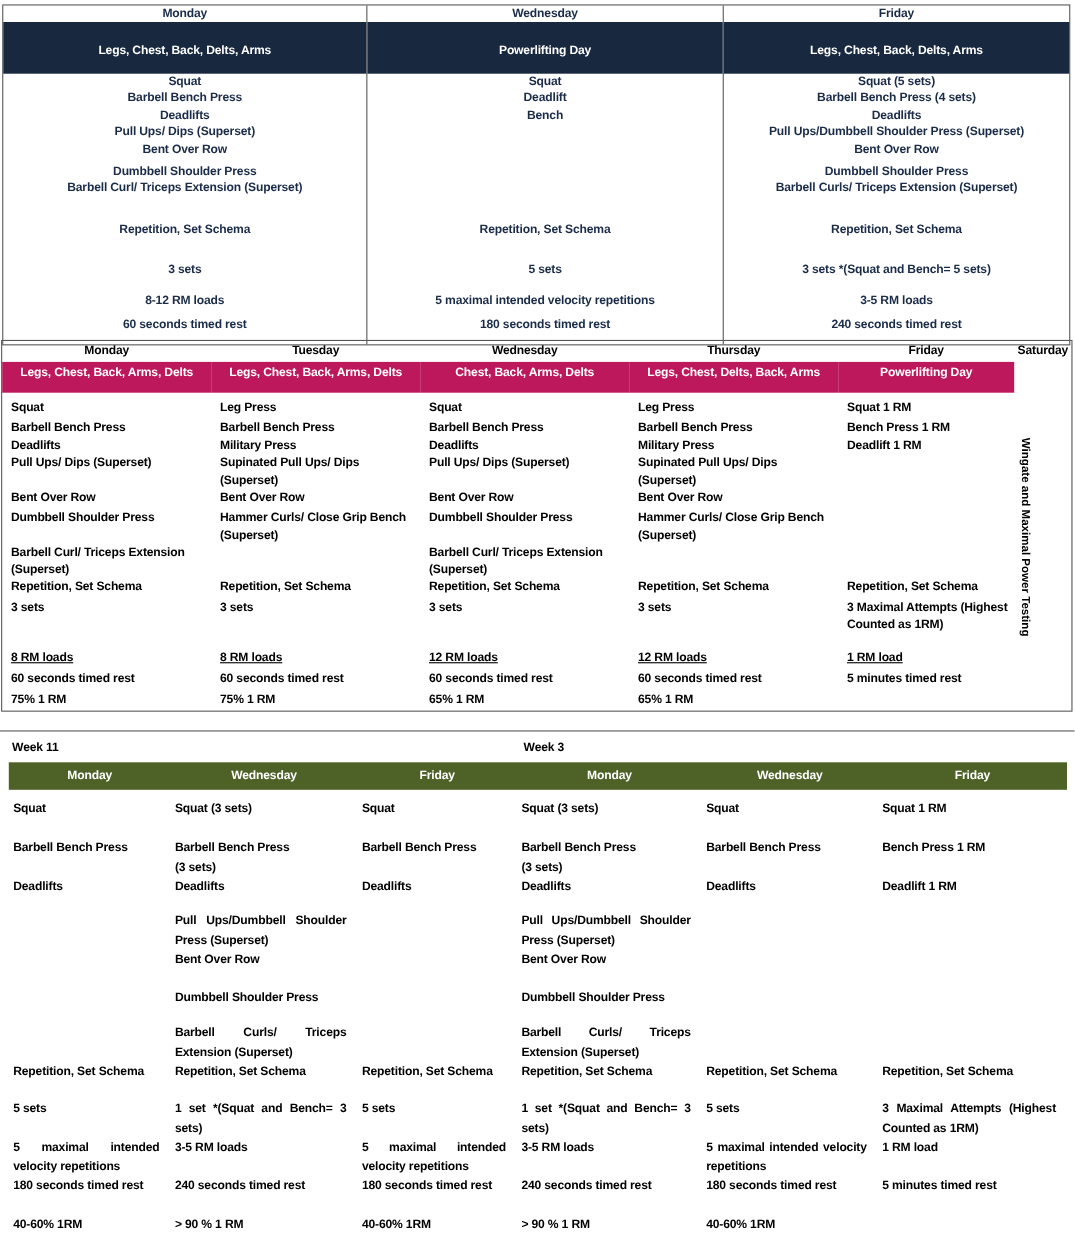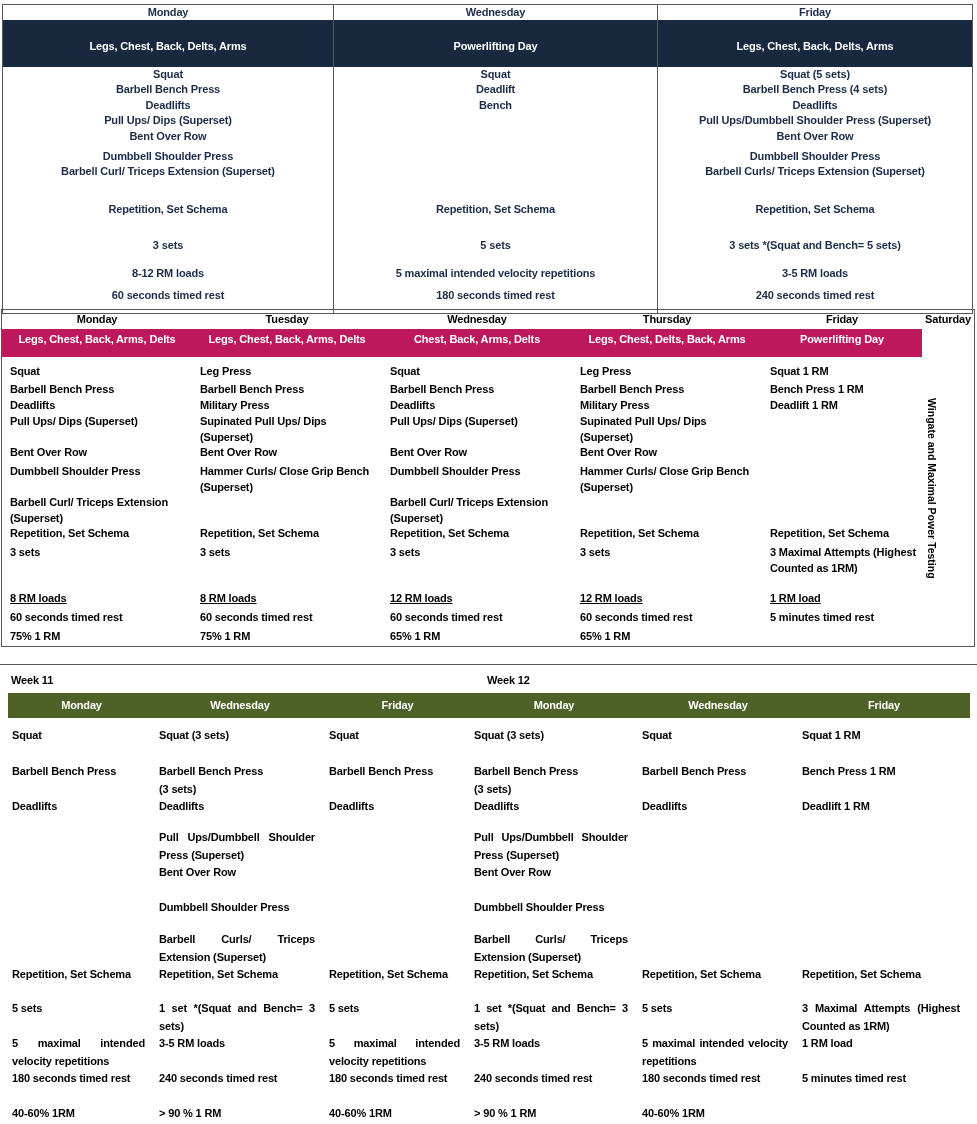--- a/index.html
+++ b/index.html
@@ -49,21 +49,21 @@
   .mcol>div:nth-child(12){height:44px;}
   .mcol>div:nth-child(13){height:17px;text-decoration:underline;}
   .mcol>div:nth-child(14){height:17px;}
   .mcol>div:nth-child(15){height:17px;}
   .vnote{position:absolute;left:924px;top:88px;writing-mode:vertical-rl;
          font-size:10.5px;letter-spacing:0;white-space:nowrap;}
 
   
   .t3{left:0;top:664px;width:977px;border-top:1px solid #595959;}
   .t3 .inner{margin:0 7px 0 8px;}
-  .weekrow{display:flex;height:28px;line-height:20px;padding-top:5px;box-sizing:border-box;gap:11px;}
+  .weekrow{display:flex;height:28px;line-height:20px;padding-top:5px;box-sizing:border-box;}
   .weekrow>div{padding-left:3px;}
   .weekrow>div:first-child{width:462px;}
   .band3{display:flex;height:25px;background:#4e6126;color:#fff;text-align:center;line-height:25px;}
   .t3cols{display:flex;}
   .t3col{display:flex;flex-direction:column;box-sizing:border-box;padding:9px 0 0 0;}
   .t3col>div{line-height:17.5px;padding:0 10px 0 4px;}
   .cw0{width:147px;}.cw1{width:170px;}.cw2{width:145px;}.cw3{width:168px;}.cw4{width:160px;}.cw5{width:172px;}
   .t3col>div:nth-child(1){height:36px;}
   .t3col>div:nth-child(2){height:35px;}
   .t3col>div:nth-child(3){height:31px;}
@@ -252,21 +252,21 @@
       <div></div>
       <div></div>
   </div>
   <div class="vnote">Wingate and Maximal Power Testing</div>
 </div>
 
 <div class="abs t3">
   <div class="inner">
     <div class="weekrow">
       <div>Week 11</div>
-      <div>Week 12</div>
+      <div>Week 3</div>
     </div>
     <div class="band3">
       <div class="cw0">Monday</div>
       <div class="cw1">Wednesday</div>
       <div class="cw2">Friday</div>
       <div class="cw3">Monday</div>
       <div class="cw4">Wednesday</div>
       <div class="cw5">Friday</div>
     </div>
     <div class="t3cols">

